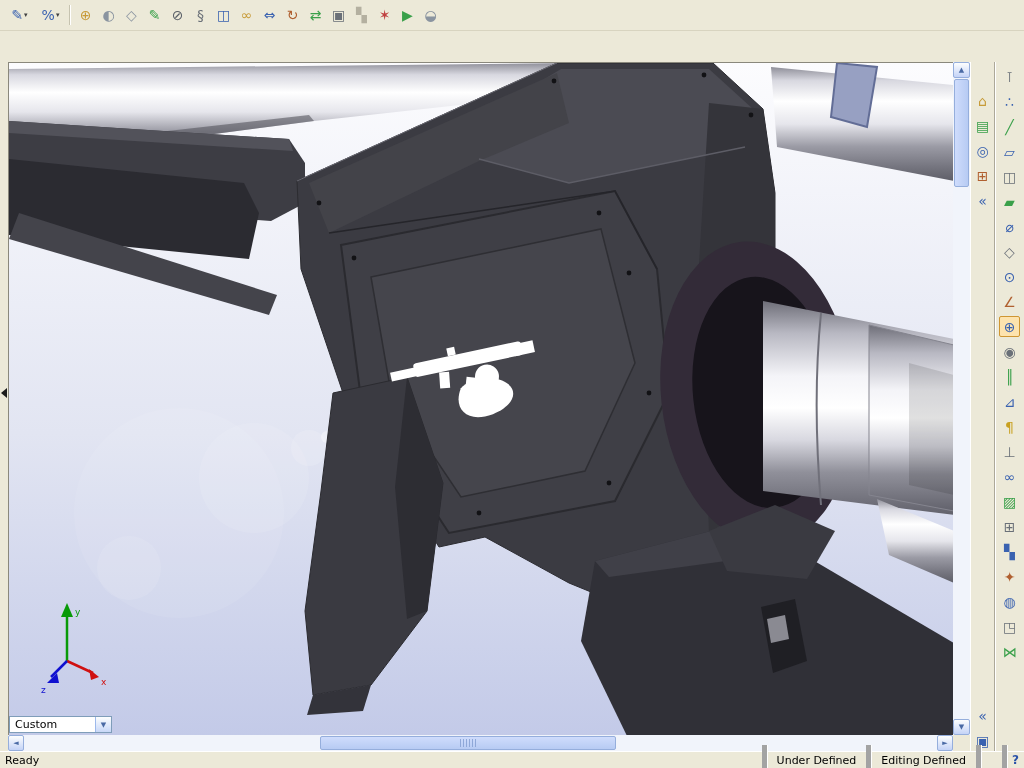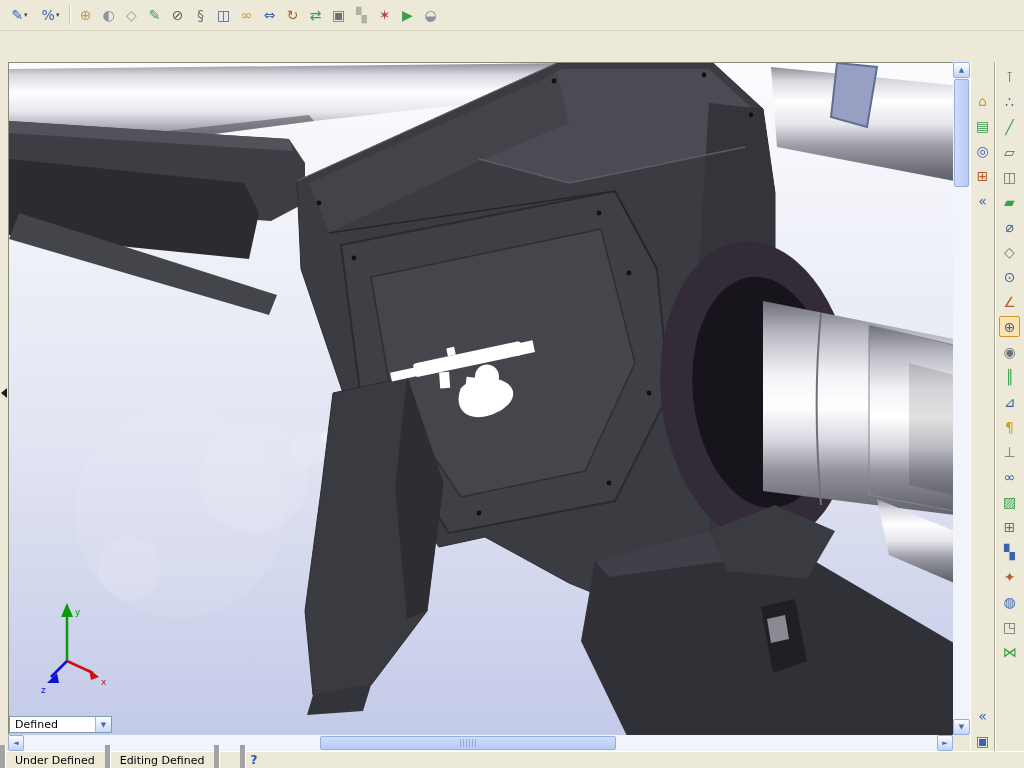--- a/index.html
+++ b/index.html
@@ -414,21 +414,21 @@
         <polygon points="50,74 40,66 42,77" fill="#d01010"></polygon>
         <text x="52" y="82" font-size="9" fill="#d01010">x</text>
         <line x1="18" y1="58" x2="2" y2="74" stroke="#1010d0" stroke-width="2.5"></line>
         <polygon points="-2,80 8,70 10,80" fill="#1010d0"></polygon>
         <text x="-8" y="90" font-size="9" fill="#1010d0">z</text>
       </g>
     </svg>
   </div>
 
   <div class="view-combo">
-    <span class="combo-text">Defined</span>
+    <span class="combo-text">Custom</span>
     <span class="combo-btn">▼</span>
   </div>
 
   <div class="vscroll">
     <div class="sb-btn top">▲</div>
     <div class="sb-thumb v"></div>
     <div class="sb-btn bottom">▼</div>
   </div>
 
   <div class="hscroll">
@@ -539,19 +539,20 @@
         <span class="tb-btn">
           <span class="glyph" style="color: rgb(106, 112, 120);">◳</span>
         </span>
         <span class="tb-btn">
           <span class="glyph" style="color: rgb(58, 160, 74);">⋈</span>
         </span>
       </div>
   </div>
 
   <div class="statusbar">
+    <span class="status-msg">Ready</span>
     <span class="sb-panel">Under Defined</span>
     <span class="sb-panel">Editing Defined</span>
     <span class="sb-panel blank"></span>
     <span class="sb-panel help">?</span>
   </div>
 
 </div>
 
 </body></html>

